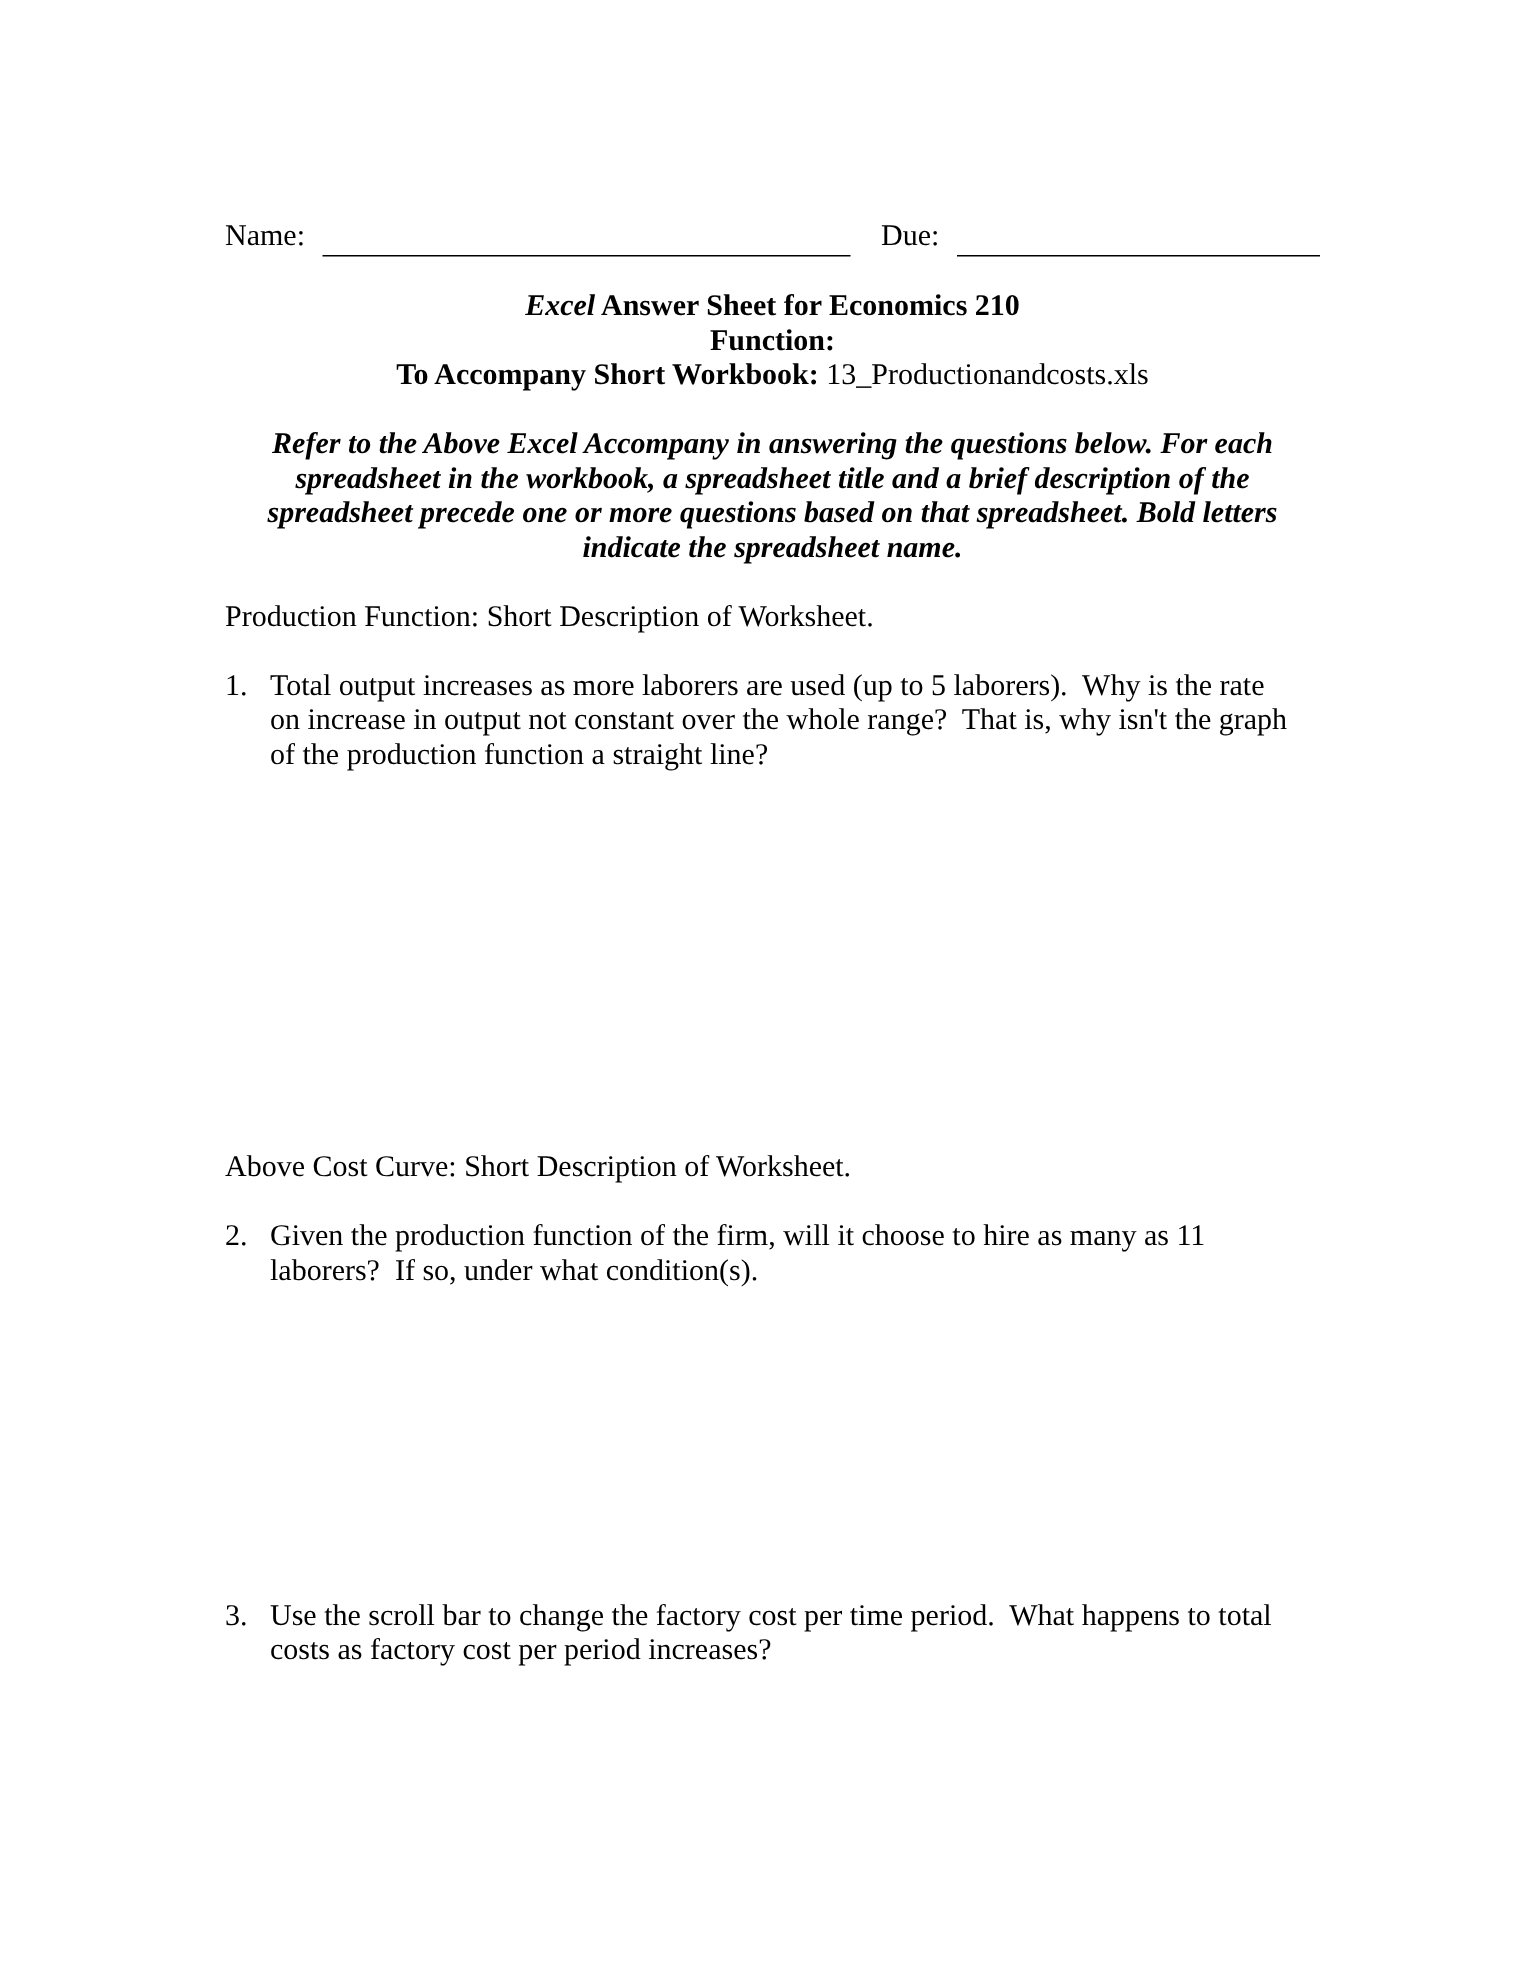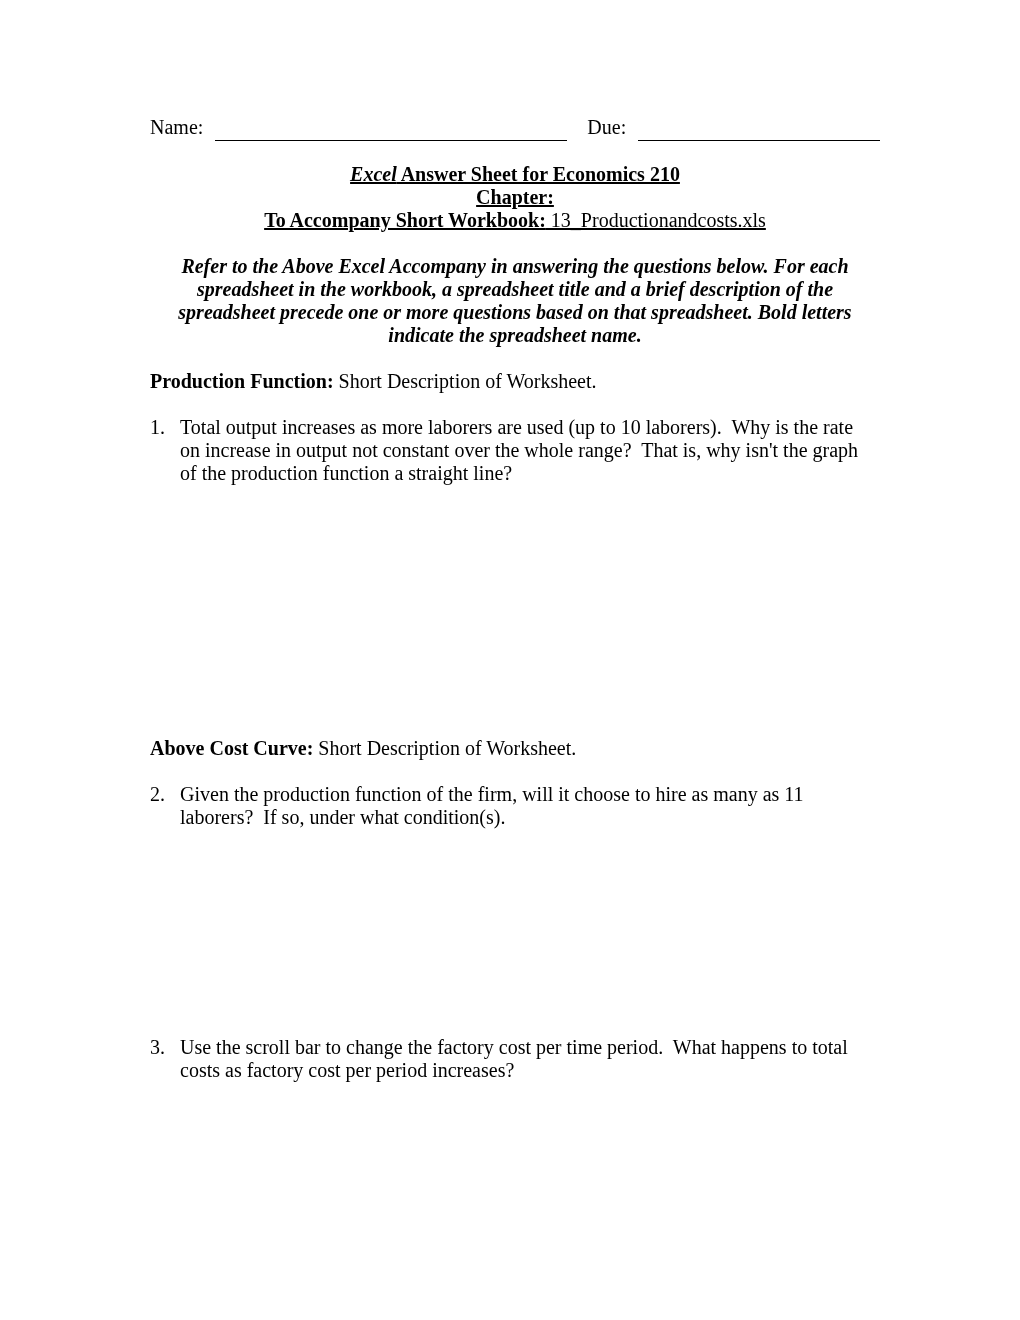--- a/index.html
+++ b/index.html
@@ -15,57 +15,58 @@
     font-family: "Liberation Serif", "DejaVu Serif", serif;
     font-size: 20px;
     line-height: 23px;
     color: #000000;
   }
   
   .name-row {
     display: flex;
     align-items: flex-end;
     height: 28px;
+    margin-top: 30px;
   }
   .field-label {
     white-space: nowrap;
     padding-bottom: 2px;
   }
   .blank-line {
     display: inline-block;
     border-bottom: 1.5px solid #000000;
     height: 24px;
   }
   .name-line { width: 352px; margin-left: 12px; }
   .due-label { margin-left: 20px; }
   .due-line  { flex: 1; margin-left: 12px; }
 
   
   .doc-header {
     margin-top: 22px;
     text-align: center;
     font-weight: bold;
   }
-  .doc-header .line { line-height: 23px; text-decoration: underline; }
+  .doc-header .line { line-height: 23px; }
   .em-italic { font-style: italic; font-weight: bold; }
   .plain { font-weight: normal; margin-top: 36px; }
 
   
   .instructions {
     margin: 23px auto 0 auto;
     max-width: 690px;
     text-align: center;
     font-weight: bold;
     font-style: italic;
   }
 
   
   .section-heading { margin-top: 23px; }
   .section-heading.gap-large { margin-top: 252px; }
-  .section-label { font-weight: bold; text-align: center; }
+  .section-label { font-weight: normal; text-align: center; }
 
   
   .question {
     display: flex;
     margin-top: 23px;
   }
   .question.gap-large { margin-top: 207px; }
   .q-num {
     width: 30px;
     flex-shrink: 0;
@@ -83,35 +84,35 @@
   <span class="field-label">Name:</span>
   <span class="blank-line name-line"></span>
   <span class="field-label due-label">Due:</span>
   <span class="blank-line due-line"></span>
 </div>
 
 <div class="doc-header">
   <div class="line">
     <span class="em-italic">Excel</span><span> Answer Sheet for Economics 210</span>
   </div>
-  <div class="line">Chapter:</div>
+  <div class="line">Function:</div>
   <div class="line">
     <span>To Accompany Short Workbook:</span><span class="plain"> 13_Productionandcosts.xls</span>
   </div>
 </div>
 
 <p class="instructions">Refer to the Above Excel Accompany in answering the questions below. For each spreadsheet in the workbook, a spreadsheet title and a brief description of the spreadsheet precede one or more questions based on that spreadsheet. Bold letters indicate the spreadsheet name.</p>
 
 <div class="section-heading">
   <span class="section-label">Production Function:</span><span> Short Description of Worksheet.</span>
 </div>
 
 <div class="question">
   <span class="q-num">1.</span>
-  <span class="q-text">Total output increases as more laborers are used (up to 10 laborers).  Why is the rate on increase in output not constant over the whole range?  That is, why isn't the graph of the production function a straight line?</span>
+  <span class="q-text">Total output increases as more laborers are used (up to 5 laborers).  Why is the rate on increase in output not constant over the whole range?  That is, why isn't the graph of the production function a straight line?</span>
 </div>
 
 <div class="section-heading gap-large">
   <span class="section-label">Above Cost Curve:</span><span> Short Description of Worksheet.</span>
 </div>
 
 <div class="question">
   <span class="q-num">2.</span>
   <span class="q-text">Given the production function of the firm, will it choose to hire as many as 11 laborers?  If so, under what condition(s).</span>
 </div>

